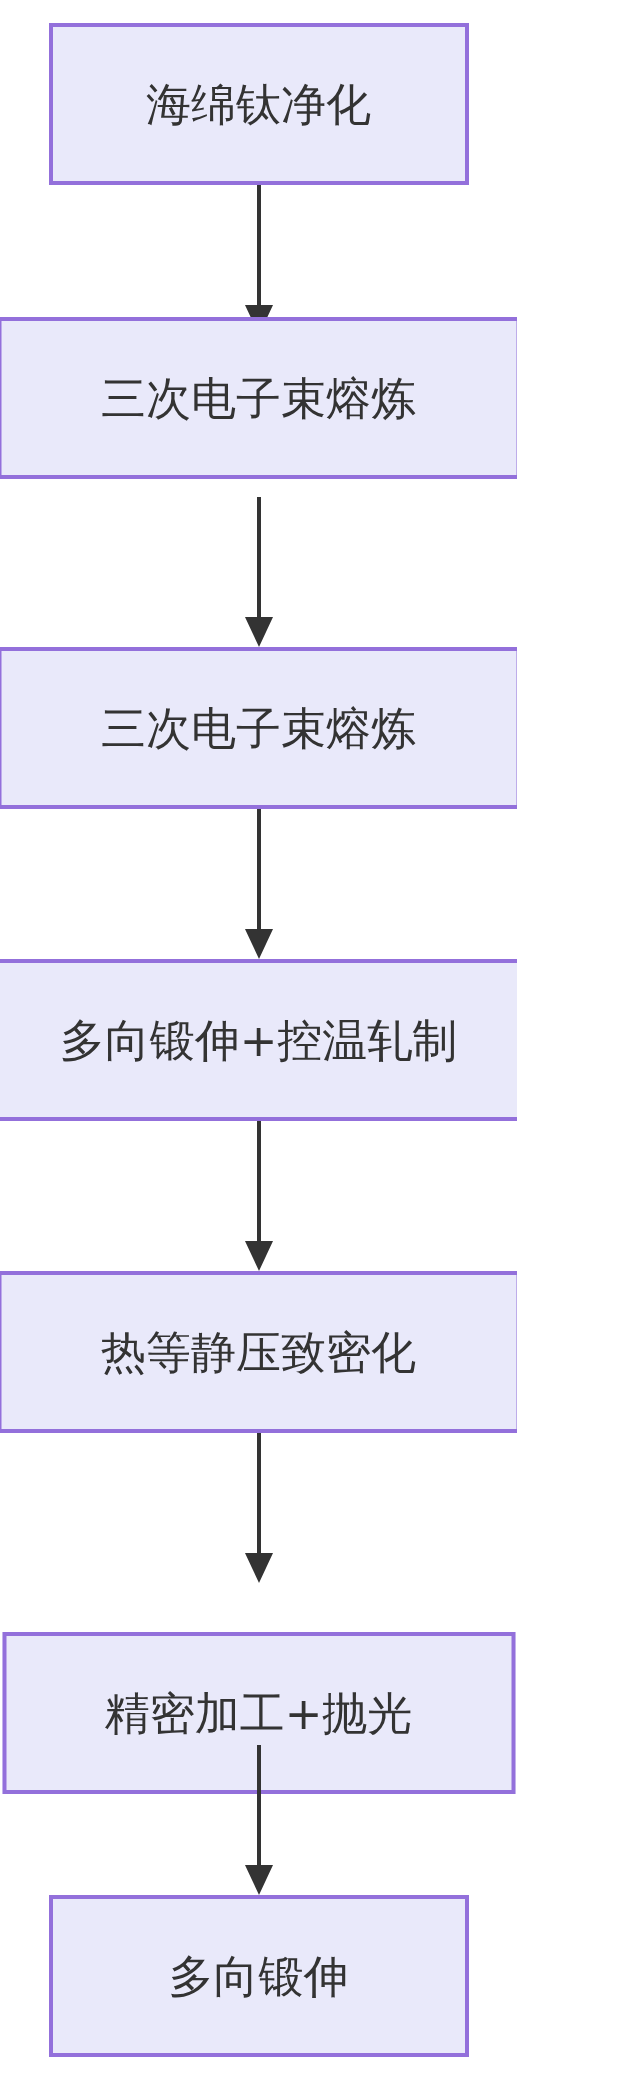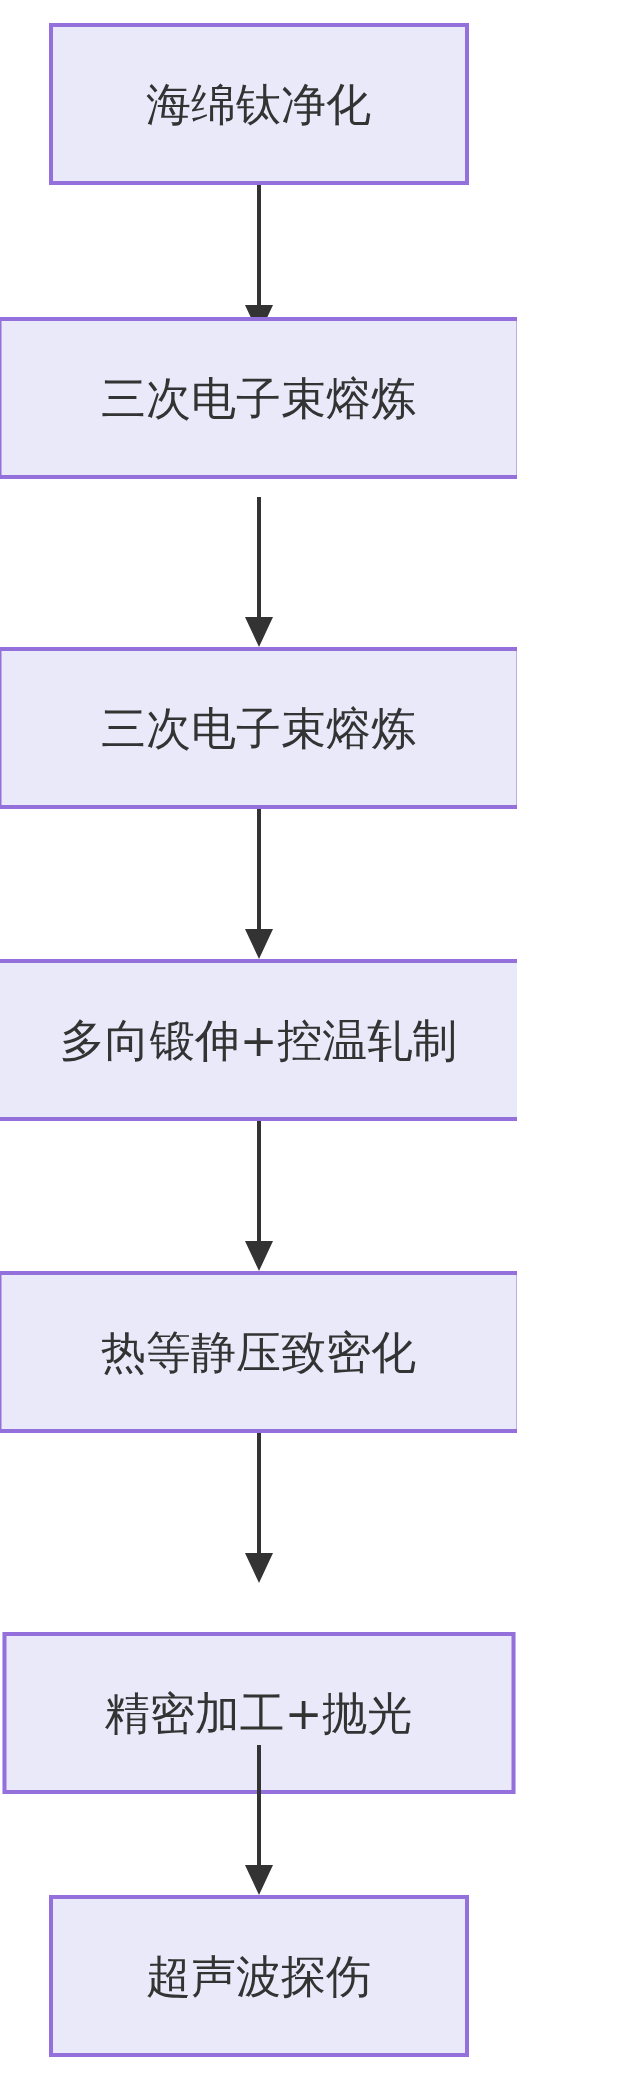--- a/index.html
+++ b/index.html
@@ -98,16 +98,16 @@
   <div class="node n6">
     <span>精密加工+抛光</span>
   </div>
 
   <div class="edge e6">
     <div class="edge-line"></div>
     <div class="edge-head"></div>
   </div>
 
   <div class="node n7">
-    <span>超声波探伤</span>
+    <span>多向锻伸</span>
   </div>
 
 </div>
 
 </body></html>

